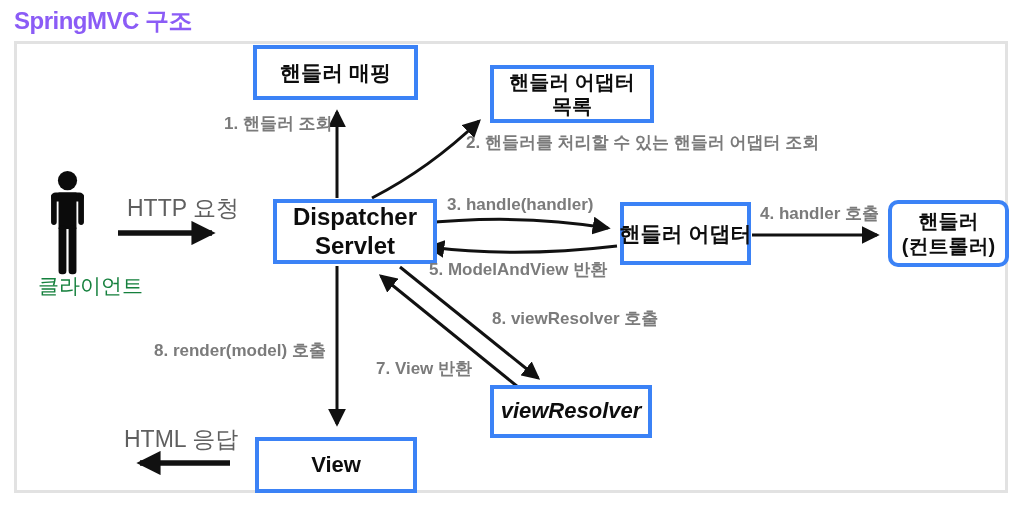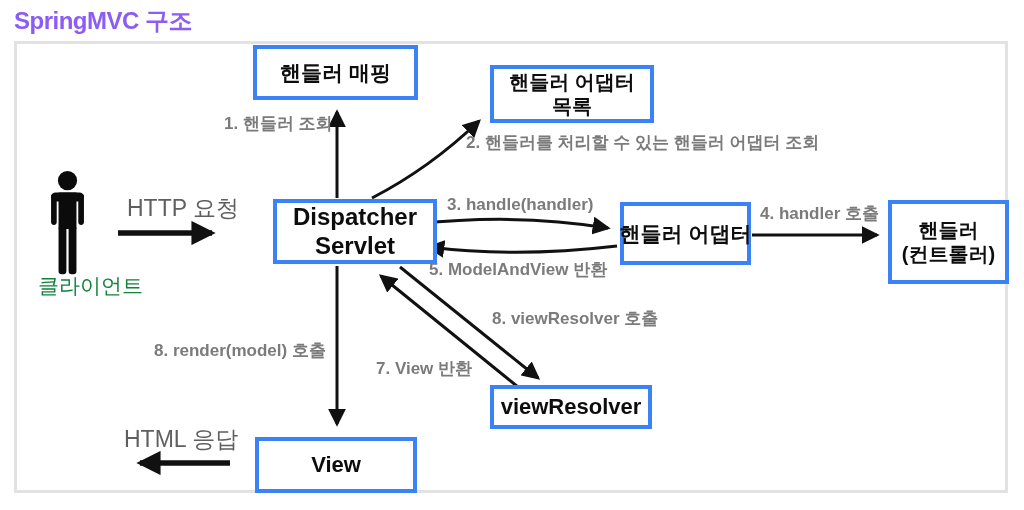--- a/index.html
+++ b/index.html
@@ -53,22 +53,22 @@
     justify-content: center;
     text-align: center;
     line-height: 1.22;
     box-sizing: border-box;
     white-space: nowrap;
   }
   .box-handler-mapping   { left: 253px; top: 45px;  width: 165px; height: 55px; font-size: 21px; }
   .box-adapter-list      { left: 490px; top: 65px;  width: 164px; height: 58px; font-size: 20px; }
   .box-dispatcher        { left: 254px; top: 199px; width: 164px; height: 65px; font-size: 24px; line-height: 1.18; margin-left: 19px; }
   .box-handler-adapter   { left: 620px; top: 202px; width: 131px; height: 63px; font-size: 21px; }
-  .box-handler-controller{ left: 888px; top: 200px; width: 121px; height: 84px; font-size: 20px; }
-  .box-view-resolver     { left: 490px; top: 385px; width: 162px; height: 44px; font-size: 22px; }
+  .box-handler-controller{ left: 888px; top: 200px; width: 121px; height: 67px; font-size: 20px; border-radius: 10px; }
+  .box-view-resolver     { left: 490px; top: 385px; width: 162px; height: 53px; font-size: 22px; font-style: italic; }
   .box-view              { left: 255px; top: 437px; width: 162px; height: 56px; font-size: 22px; }
 
   .step-label {
     position: absolute;
     font-size: 17px;
     font-weight: 700;
     color: #7b7b7b;
     white-space: nowrap;
   }
   .step-1 { left: 224px; top: 112px; }

